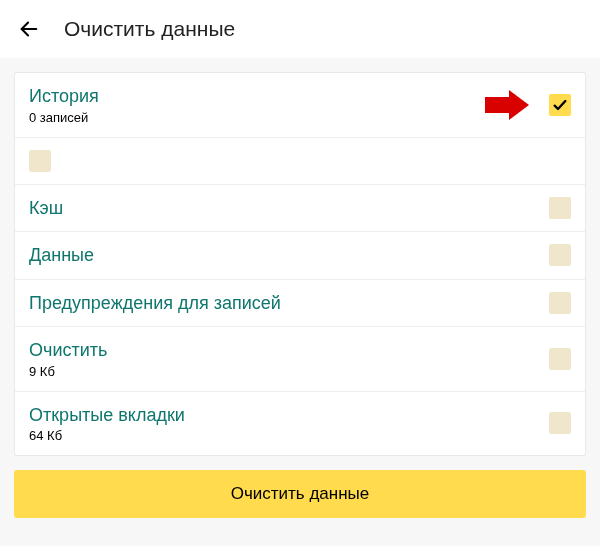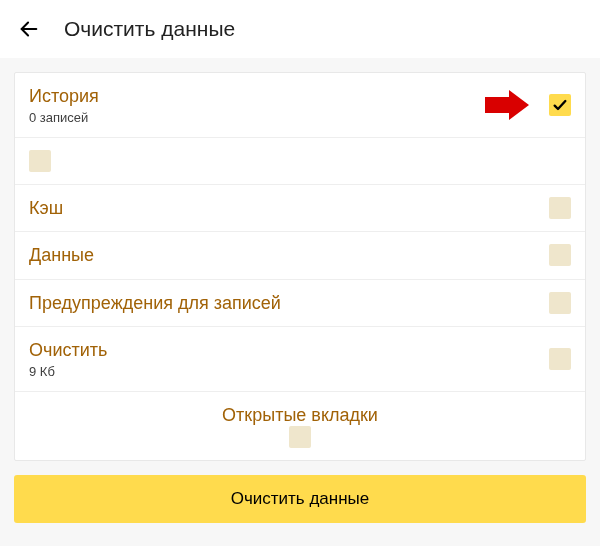--- a/index.html
+++ b/index.html
@@ -40,24 +40,24 @@
     border-radius: 2px;
   }
   .row {
     display: flex;
     align-items: center;
     padding: 12px 14px 12px 14px;
     border-bottom: 1px solid #eee;
     cursor: pointer;
     position: relative;
   }
-  .row:last-child { border-bottom: none; flex-direction: column; }
+  .row:last-child { border-bottom: none; }
   .row-text { flex: 1 1 auto; min-width: 0; }
-  .row-title { font-size: 18px; color: #a16207; line-height: 1.25; }
-  .row-sub { font-size: 13px; color: #404040; margin-top: 2px; }
+  .row-title { font-size: 18px; color: #0f766e; line-height: 1.25; }
+  .row-sub { font-size: 13px; color: #000000; margin-top: 2px; }
   .checkbox {
     width: 22px;
     height: 22px;
     background: #efe6cc;
     border-radius: 2px;
     flex: 0 0 auto;
     display: flex;
     align-items: center;
     justify-content: center;
   }
@@ -153,20 +153,21 @@
       <div class="row-sub">9 Кб</div>
     </div>
     <div class="checkbox">
       
     </div>
   </div>
 
   <div class="row">
     <div class="row-text">
       <div class="row-title">Открытые вкладки</div>
+      <div class="row-sub">64 Кб</div>
     </div>
     <div class="checkbox">
       
     </div>
   </div>
 
 </div>
 
 <button class="clear-button">Очистить данные</button>
 

